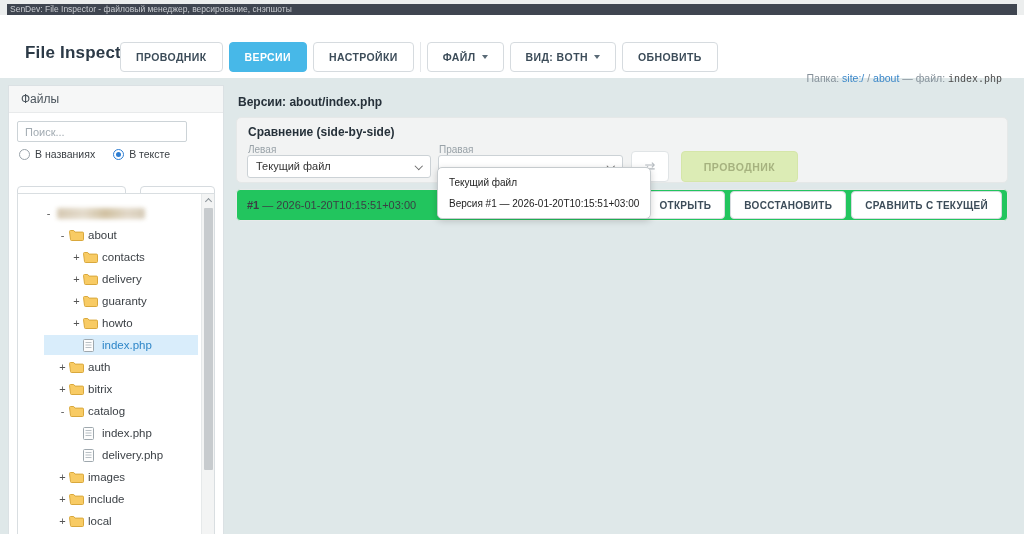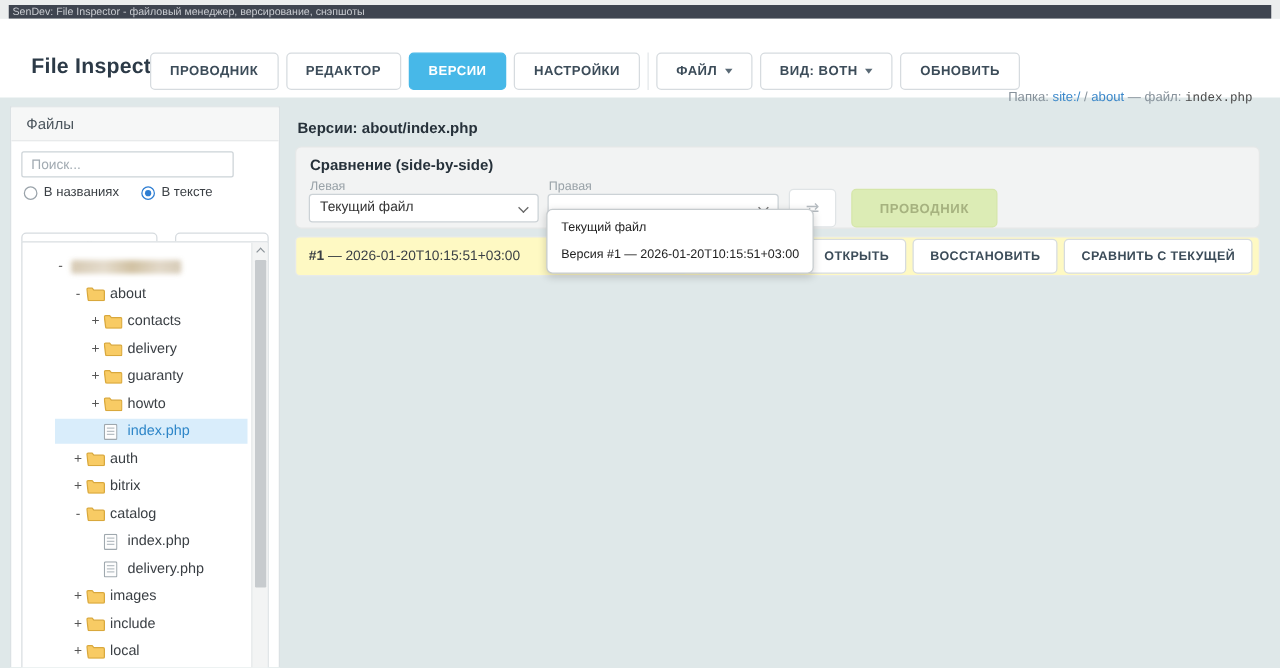--- a/index.html
+++ b/index.html
@@ -76,21 +76,21 @@
             font-size:11px; color:#333; line-height:21px; padding:0 22px 0 8px; cursor:pointer; }
   .chev { position:absolute; right:8px; top:7px; width:6px; height:6px; }
   .chev::after { content:""; position:absolute; left:0; top:0; width:4.5px; height:4.5px;
                  border-right:1.3px solid #666; border-bottom:1.3px solid #666; transform:rotate(45deg); }
   .swap-btn { position:absolute; left:394px; top:33px; width:38px; height:31px; background:#fff; border:1px solid #e0e4e6;
               border-radius:4px; color:#b6bcc1; font-size:13px; cursor:pointer; line-height:29px; text-align:center; }
   .compare-btn { position:absolute; left:444px; top:33px; width:117px; height:31px; background:#dcecb5; border:1px solid #d5e6a9;
                  border-radius:4px; color:#a6b27f; font-size:10.5px; font-weight:700; letter-spacing:.5px; cursor:pointer;
                  font-family:"Liberation Sans",sans-serif; }
 
-  .version-card { top:99px; height:32px; background:#fef9c3; border:1px solid #e7eaea; border-radius:4px;
+  .version-card { top:99px; height:32px; background:#22c55e; border:1px solid #e7eaea; border-radius:4px;
                   display:flex; align-items:center; padding:0 5px 0 10px; }
   .vers-text { font-size:11px; color:#3a3f44; white-space:nowrap; }
   .vers-text b { font-weight:700; }
   .vers-spacer { flex:1; }
   .vbtns { display:flex; gap:5px; align-items:center; }
   .vbtn { height:28px; padding:0 13px; background:#fff; border:1px solid #d6dbdf; border-radius:4px; font-size:10px;
           font-weight:700; letter-spacing:.3px; color:#3c4c59; cursor:pointer; white-space:nowrap;
           font-family:"Liberation Sans",sans-serif; }
   .vbtn.hiddenpart { width:62px; padding:0; }
 
@@ -103,24 +103,20 @@
 <body>
 
 <div class="topzone"></div>
 <div class="titlebar">SenDev: File Inspector - файловый менеджер, версирование, снэпшоты</div>
 
 <div class="appheader">
   <div class="app-title">File Inspector</div>
   <div class="nav">
       <button class="hbtn">
     <span>ПРОВОДНИК</span>
-
-  </button>
-      <button class="hbtn">
-    <span>РЕДАКТОР</span>
 
   </button>
       <button class="hbtn active">
     <span>ВЕРСИИ</span>
 
   </button>
       <button class="hbtn">
     <span>НАСТРОЙКИ</span>
 
   </button>

